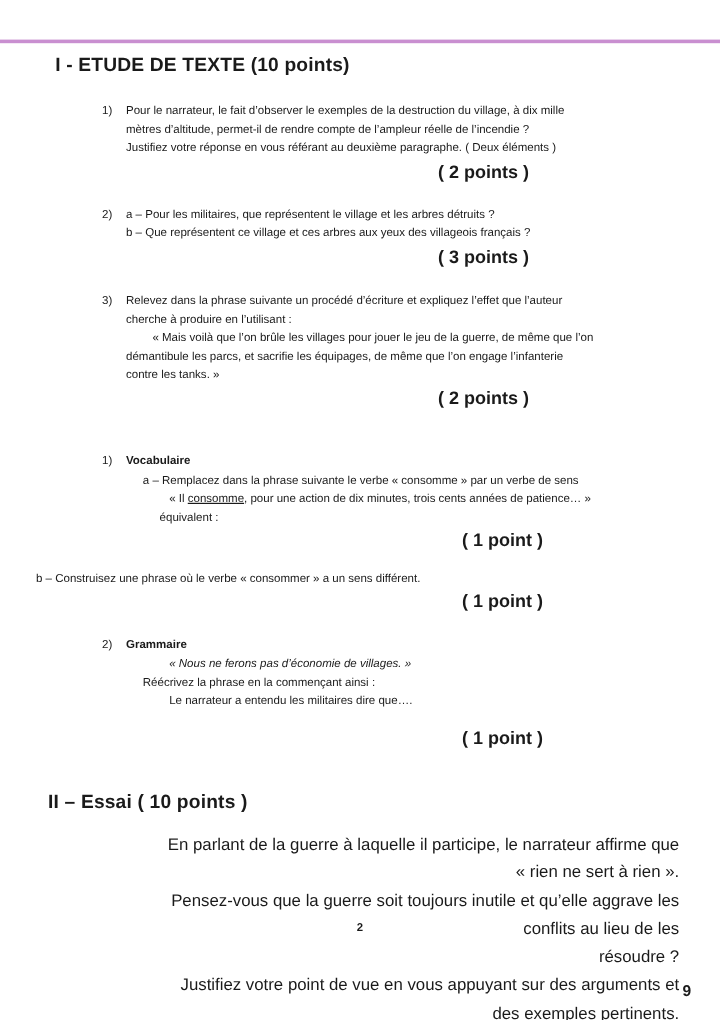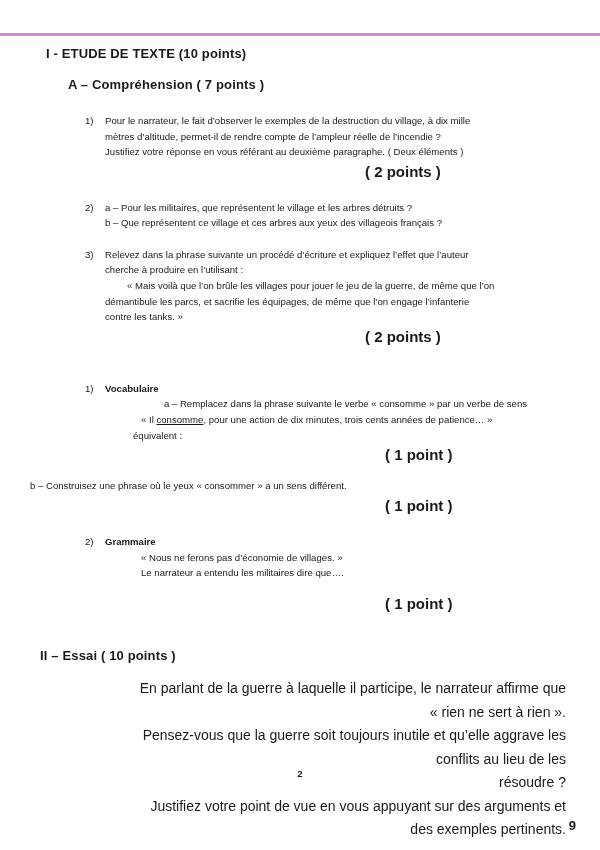--- a/index.html
+++ b/index.html
@@ -34,21 +34,21 @@
     top: 46px;
     left: 0;
     width: 600px;
     padding: 0 28px 0 30px;
     box-sizing: border-box;
   }
 
   
   .sec-head {
     font-weight: bold;
-    font-size: 13px;
+    font-size: 16px;
     letter-spacing: 0.15px;
     margin: 0;
   }
   .head-main   { margin-left: 16px; }
   .head-sub    { margin-left: 38px; margin-top: 16px; }
   .head-essai  { margin-left: 10px; }
 
   
   .q {
     display: flex;
@@ -68,21 +68,21 @@
     text-align: justify;
     text-align-last: left;
   }
   .indent-1 { margin-left: 55px; }
   .indent-2 { margin-left: 75px; }
 
   .line { margin: 0; }
   .sub-line { margin: 0; }
   .quote-line { margin: 0; }
   .quote-indent { padding-left: 22px; }
-  .hang { padding-left: 14px; text-align: center; }
+  .hang { padding-left: 14px; }
 
   .points {
     font-weight: bold;
     font-size: 15px;
     margin: 0;
     line-height: 1.62;
   }
   .pt-a  { margin-left: 335px; }
   .pt-b  { margin-left: 335px; }
   .pt-c  { margin-left: 335px; }
@@ -125,21 +125,20 @@
 <body>
 
 <div class="page">
 
   <div class="top-rule"></div>
 
   <div class="content">
 
     <div class="sec-head head-main">I - ETUDE DE TEXTE (10 points)</div>
 
-    <div class="sec-head head-sub">A – Compréhension ( 7 points )</div>
 
     <div class="gap-l"></div>
 
     <div class="q indent-1">
       <div class="q-num">1)</div>
       <div class="q-body justify">
         <p class="line line-just">Pour le narrateur, le fait d’observer le exemples de la destruction du village, à dix mille</p>
         <p class="line">mètres d’altitude, permet-il de rendre compte de l’ampleur réelle de l’incendie ?</p>
         <p class="line">Justifiez votre réponse en vous référant au deuxième paragraphe. ( Deux éléments )</p>
       </div>
@@ -148,20 +147,21 @@
 
     <div class="gap-m"></div>
 
     <div class="q indent-1">
       <div class="q-num">2)</div>
       <div class="q-body">
         <p class="sub-line">a – Pour les militaires, que représentent le village et les arbres détruits ?</p>
         <p class="sub-line">b – Que représentent ce village et ces arbres aux yeux des villageois français ?</p>
       </div>
     </div>
+    <p class="points pt-b">( 3 points )</p>
 
     <div class="gap-m"></div>
 
     <div class="q indent-1">
       <div class="q-num">3)</div>
       <div class="q-body justify">
         <p class="line line-just">Relevez dans la phrase suivante un procédé d’écriture et expliquez l’effet que l’auteur</p>
         <p class="line">cherche à produire en l’utilisant :</p>
         <p class="quote-line quote-indent">« Mais voilà que l’on brûle les villages pour jouer le jeu de la guerre, de même que l’on</p>
         <p class="quote-line">démantibule les parcs, et  sacrifie les équipages, de  même que  l’on  engage l’infanterie</p>
@@ -181,30 +181,31 @@
         <p class="line" style="font-weight:bold;">Vocabulaire</p>
         <p class="sub-line hang">a – Remplacez dans la phrase suivante le verbe « consomme » par un verbe de sens</p>
         <p class="sub-line" style="padding-left:36px;"><span>« Il </span><u class="ul">consomme</u><span>, pour une action de dix minutes, trois cents années de patience… »</span></p>
         <p class="sub-line" style="padding-left:28px;">équivalent :</p>
       </div>
     </div>
     <p class="points pt-d">( 1 point )</p>
 
     <div class="gap-s"></div>
 
-    <p class="line indent-2" style="font-size:9.6px;line-height:1.62;margin:0;">b – Construisez une phrase où le yeux « consommer » a un sens différent.</p>
+    <p class="line indent-2" style="font-size:9.6px;line-height:1.62;margin:0;">b – Construisez une phrase où le verbe « consommer » a un sens différent.</p>
     <p class="points pt-e">( 1 point )</p>
 
     <div class="gap-m"></div>
 
     <div class="q indent-1">
       <div class="q-num">2)</div>
       <div class="q-body">
         <p class="line" style="font-weight:bold;">Grammaire</p>
-        <p class="sub-line" style="padding-left:36px;">« Nous ne ferons pas d’économie de villages. »</p>
+        <p class="sub-line" style="padding-left:36px;font-style:italic;">« Nous ne ferons pas d’économie de villages. »</p>
+        <p class="sub-line" style="padding-left:14px;">Réécrivez la phrase en la commençant ainsi :</p>
         <p class="sub-line" style="padding-left:36px;">Le narrateur a entendu les militaires dire que….</p>
       </div>
     </div>
     <div class="gap-s"></div>
     <p class="points pt-f">( 1 point )</p>
 
     <div class="gap-l"></div>
     <div class="gap-s"></div>
 
     <div class="sec-head head-essai">II – Essai ( 10 points )</div>

